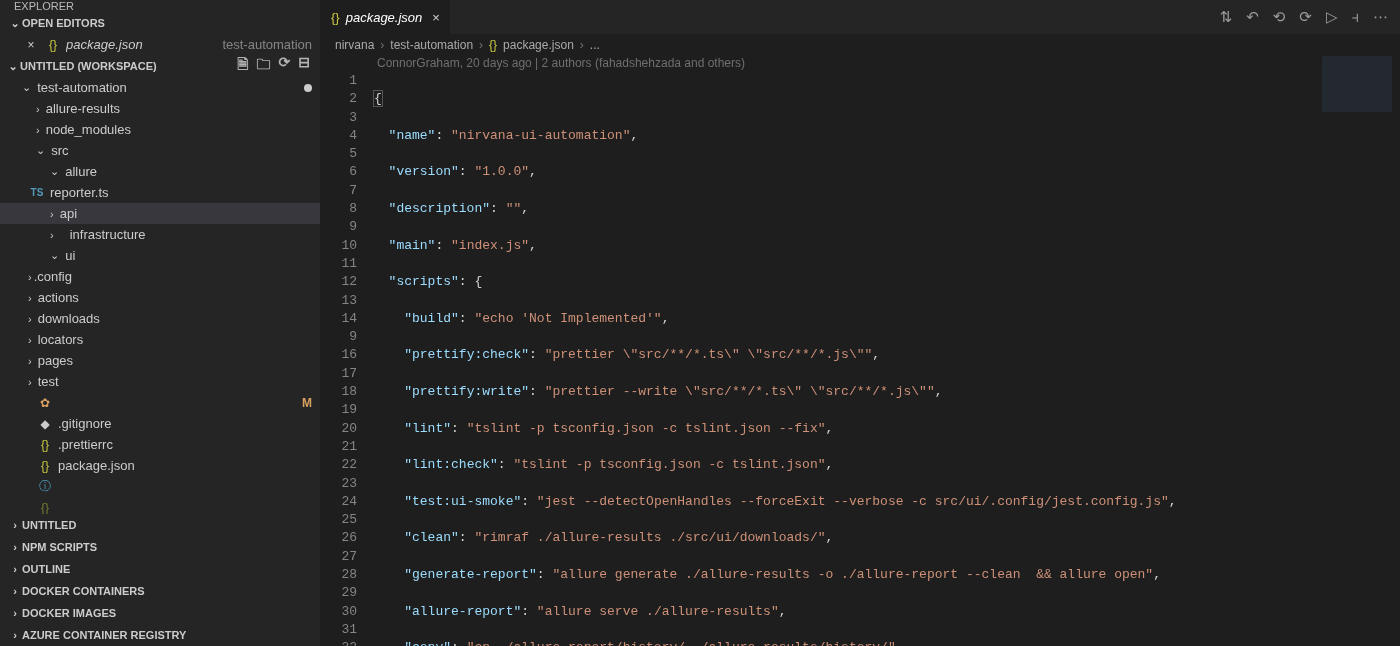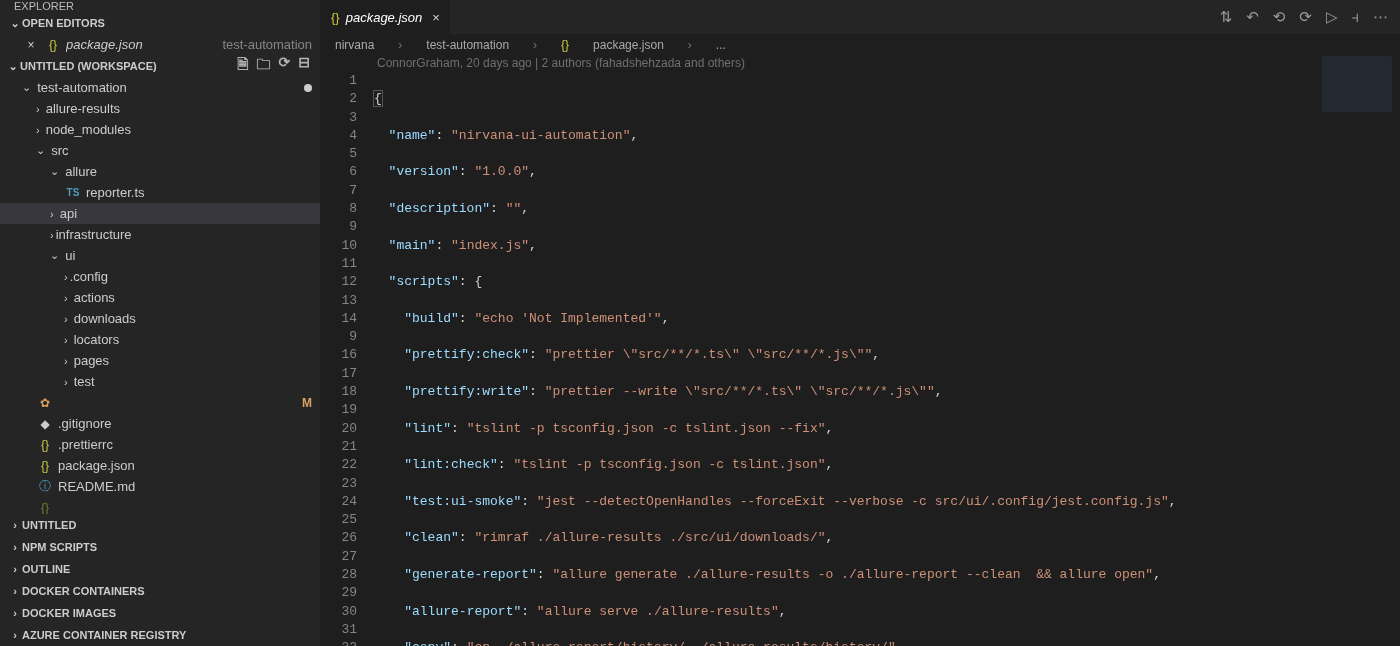--- a/index.html
+++ b/index.html
@@ -9,37 +9,37 @@
 .sidebar { width: 321px; background: #252526; border-right: 1px solid #1e1e1e; display: flex; flex-direction: column; overflow: hidden; }
 .sb-title { font-size: 11px; color: #bbbbbb; padding: 0 14px 6px; height: 12px; }
 .sb-section { font-size: 11px; font-weight: 700; color: #cccccc; padding: 2px 8px; display: flex; align-items: center; cursor: pointer; height: 22px; }
 .sb-section .chev { width: 14px; display: inline-block; text-align: center; }
 .sb-row { display: flex; align-items: center; padding: 0 8px 0 18px; height: 21px; color: #cccccc; cursor: pointer; }
 .sb-row.active { background: #37373d; }
 .sb-row .icon { width: 18px; text-align: center; margin-right: 4px; font-size: 12px; }
 .sb-indent1 { padding-left: 22px; }
 .sb-indent2 { padding-left: 36px; }
 .sb-indent3 { padding-left: 50px; }
-.sb-indent4 { padding-left: 64px; }
+.sb-indent4 { padding-left: 28px; }
 .sb-label { flex: 1; white-space: nowrap; overflow: hidden; text-overflow: ellipsis; }
 .sb-meta { color: #858585; margin-left: 6px; }
 .sb-tree { flex: 1; overflow: auto; }
 .sb-dot { width: 8px; height: 8px; border-radius: 50%; background: #cccccc; margin-left: auto; }
 .sb-M { color: #d9a15f; font-weight: 700; margin-left: auto; font-size: 12px; }
 .ws-header { display: flex; align-items: center; padding: 0 6px; }
 .ws-actions { margin-left: auto; display: flex; gap: 8px; padding-right: 4px; }
 .ws-actions span { cursor: pointer; opacity: .85; font-size: 14px; }
 .editor-area { flex: 1; display: flex; flex-direction: column; background: #1e1e1e; position: relative; }
 .tabs { height: 34px; background: #252526; display: flex; align-items: center; }
 .tab { background: #1e1e1e; color: #ffffff; padding: 0 10px; display: flex; align-items: center; height: 34px; font-size: 13px; font-style: italic; border-right: 1px solid #252526; }
 .tab .jsonicon { color: #cbcb41; margin-right: 6px; font-style: normal; }
 .tab .close { margin-left: 10px; font-style: normal; cursor: pointer; opacity: .8; }
 .title-actions { margin-left: auto; display: flex; gap: 14px; padding-right: 12px; }
 .title-actions span { cursor: pointer; opacity: .7; font-size: 15px; }
-.breadcrumbs { height: 22px; display: flex; align-items: center; padding: 0 14px; color: #a9a9a9; font-size: 12px; gap: 24px; }
+.breadcrumbs { height: 22px; display: flex; align-items: center; padding: 0 14px; color: #a9a9a9; font-size: 12px; gap: 6px; }
 .breadcrumbs .sep { opacity: .6; }
 .blame-line { padding: 0 14px 2px 56px; color: #6f6f6f; font-size: 12px; }
 .code-wrap { flex: 1; position: relative; display: flex; overflow: hidden; }
 .gutter { width: 52px; text-align: right; padding-right: 16px; color: #858585; font-family: Consolas, "Courier New", monospace; font-size: 13px; line-height: 18.3px; user-select: none; }
 .code { flex: 1; font-family: Consolas, "Courier New", monospace; font-size: 13px; line-height: 18.3px; white-space: pre; position: relative; }
 .code .line { position: relative; }
 .tk-brace { color: #d4d4d4; }
 .tk-key { color: #9cdcfe; }
 .tk-str { color: #ce9178; }
 .tk-p { color: #d4d4d4; }
@@ -102,21 +102,21 @@
     <div class="sb-row sb-indent4">
             <span class="icon" style="color:#519aba;font-size:10px;font-weight:700">TS</span>
             <span class="sb-label">reporter.ts</span>
           </div>
     <div class="sb-row sb-indent3 active">
             <span class="chev">›</span>
             <span class="sb-label" style="margin-left:6px">api</span>
           </div>
     <div class="sb-row sb-indent3">
             <span class="chev">›</span>
-            <span class="sb-label" style="margin-left:2px">infrastructure</span>
+            <span class="sb-label" style="margin-left:16px">infrastructure</span>
           </div>
     <div class="sb-row sb-indent3">
             <span class="chev">⌄</span>
             <span class="sb-label" style="margin-left:6px">ui</span>
           </div>
     <div class="sb-row sb-indent4">
             <span class="chev">›</span>
             <span class="sb-label" style="margin-left:2px">.config</span>
           </div>
     <div class="sb-row sb-indent4">
@@ -150,21 +150,20 @@
     <div class="sb-row sb-indent2">
             <span class="icon" style="color:#cbcb41">{}</span>
             <span class="sb-label">.prettierrc</span>
           </div>
     <div class="sb-row sb-indent2">
             <span class="icon" style="color:#cbcb41">{}</span>
             <span class="sb-label">package.json</span>
           </div>
     <div class="sb-row sb-indent2">
             <span class="icon" style="color:#519aba">ⓘ</span>
-            <span class="sb-label">README.md</span>
           </div>
     <div class="sb-row sb-indent2" style="opacity:.5">
             <span class="icon" style="color:#cbcb41">{}</span>
           </div>
   </div>
 
   <div class="sb-section">
           <span class="chev">›</span>
           <span>UNTITLED</span>
         </div>

